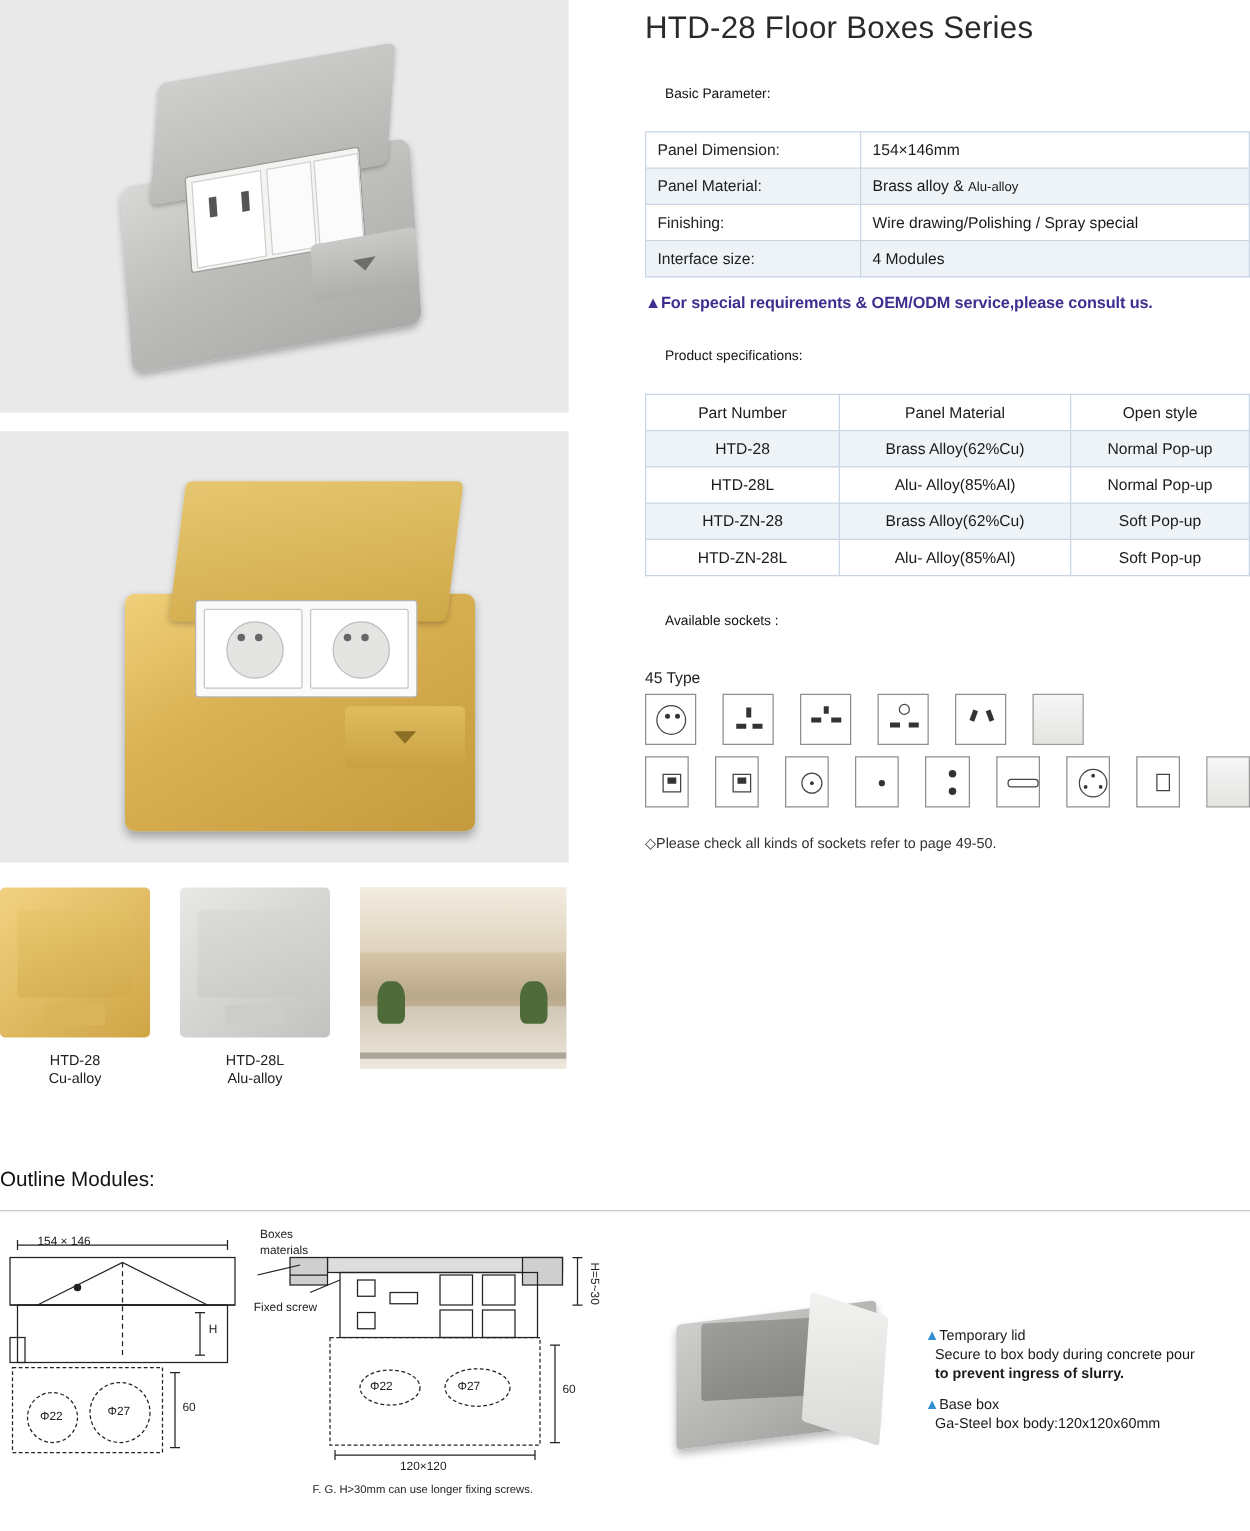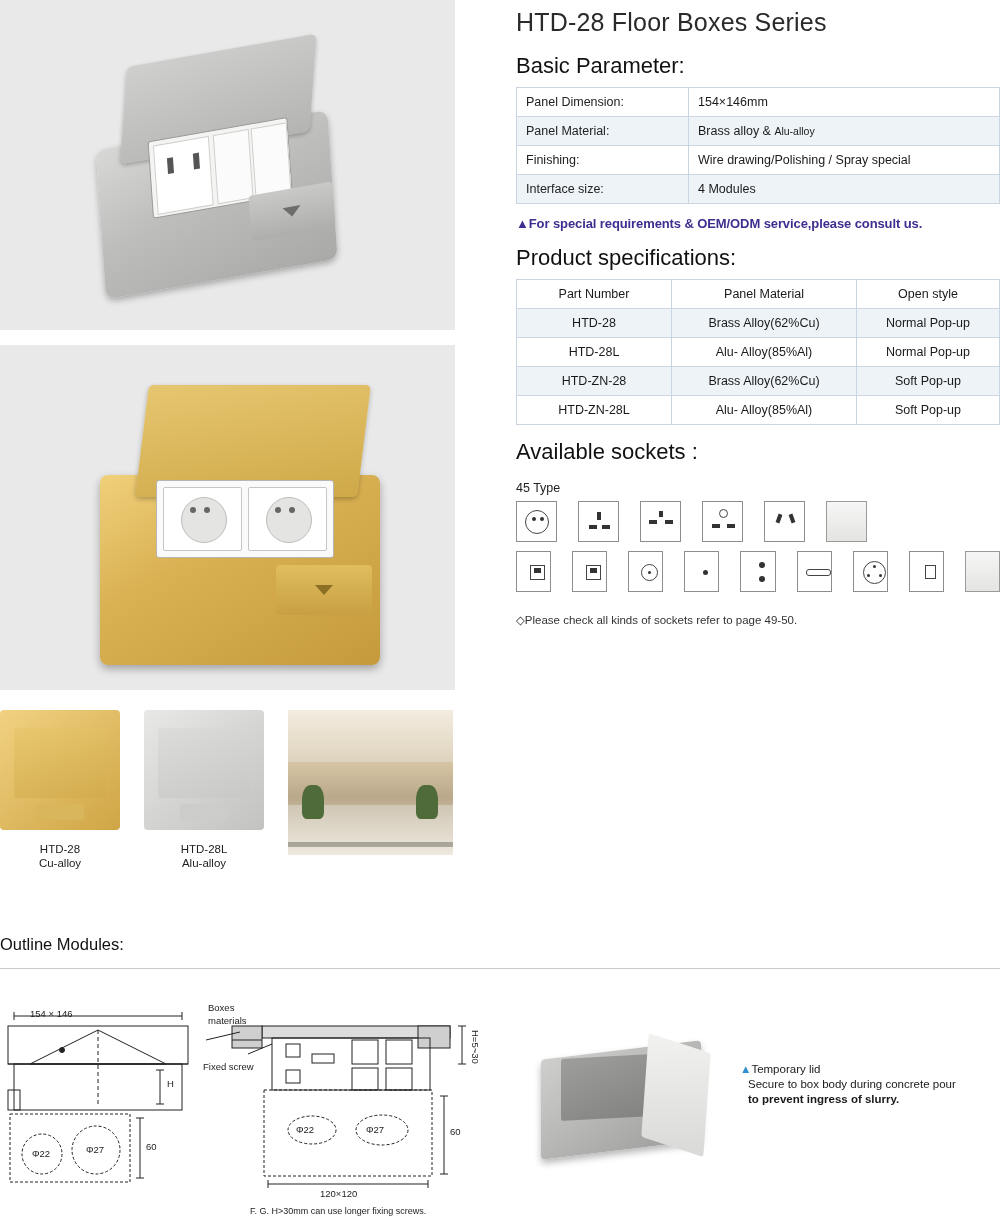--- a/index.html
+++ b/index.html
@@ -135,21 +135,21 @@
   .lobby .stripe{ position:absolute;bottom:8px;left:0;width:165px;height:5px;background:#6d6a62;opacity:.5; }
   .lobby .plant { position:absolute; bottom:36px; width:22px;height:34px;background:#4f6b3a;border-radius:40% 40% 20% 20%; }
 
   
   .right { position:absolute; left:516px; top:0; width:484px; }
   h1.title {
     font-size:25px; font-weight:400; color:#2a2a2a; margin:0; padding:8px 0 2px 0;
     letter-spacing:.2px;
   }
   h2.sec {
-    font-size:22px; font-weight:400; color:#111; margin:0; padding:14px 0 8px 0;
+    font-size:11px; font-weight:400; color:#111; margin:16px; padding:14px 0 8px 0;
   }
   table.param { width:484px; border-collapse:collapse; font-size:12.5px; }
   table.param td { border:1px solid #c9d6e2; padding:7px 9px; height:26px; }
   table.param td.k { width:172px; color:#222; }
   table.param tr:nth-child(even) { background:#eef3f8; }
   table.param tr:nth-child(odd)  { background:#ffffff; }
   .small-alu { font-size:10.5px; }
 
   .note-purple {
     color:#3c2f8f; font-weight:bold; font-size:13px; padding:12px 0 0 0;
@@ -173,21 +173,21 @@
   }
   .sock .hole { position:absolute; background:#333; }
   .sock .circ { position:absolute; border:1.2px solid #444; border-radius:50%; }
   .note-sock { font-size:11.5px; color:#333; padding-top:12px; }
 
   
   .outline-title {
     position:absolute; left:0; top:935px; font-size:16.5px; color:#111;
   }
   .hr-line { position:absolute; left:0; top:968px; width:1000px; height:1px; background:#c9c9c9; }
-  .drawing-area { position:absolute; left:0; top:978px; width:1000px; height:240px; }
+  .drawing-area { position:absolute; left:0; top:958px; width:1000px; height:240px; }
 
   .dwg-note { position:absolute; font-size:9.5px; color:#222; }
   .dwg-cap  { position:absolute; font-size:9px; color:#222; }
 
   .box-photo {
     position:absolute; left:533px; top:1040px; width:185px; height:128px;
   }
   .bp-body {
     position:absolute; left:8px; top:10px; width:160px; height:100px;
     background:linear-gradient(150deg,#cfcfcd 0%,#b6b6b4 50%,#9c9c9a 100%);
@@ -483,15 +483,19 @@
     </div>
     <div class="bp-lid"></div>
   </div>
 
   <div class="legend">
     <div class="row">
       <span class="tri">▲</span><span>Temporary lid</span>
       <div style="padding-left:8px;">Secure to box body during concrete pour</div>
       <div style="padding-left:8px;font-weight:bold;">to prevent ingress of slurry.</div>
     </div>
+    <div class="row">
+      <span class="tri">▲</span><span>Base box</span>
+      <div style="padding-left:8px;">Ga-Steel box body:120x120x60mm</div>
+    </div>
   </div>
 
 </div>
 
 </body></html>

